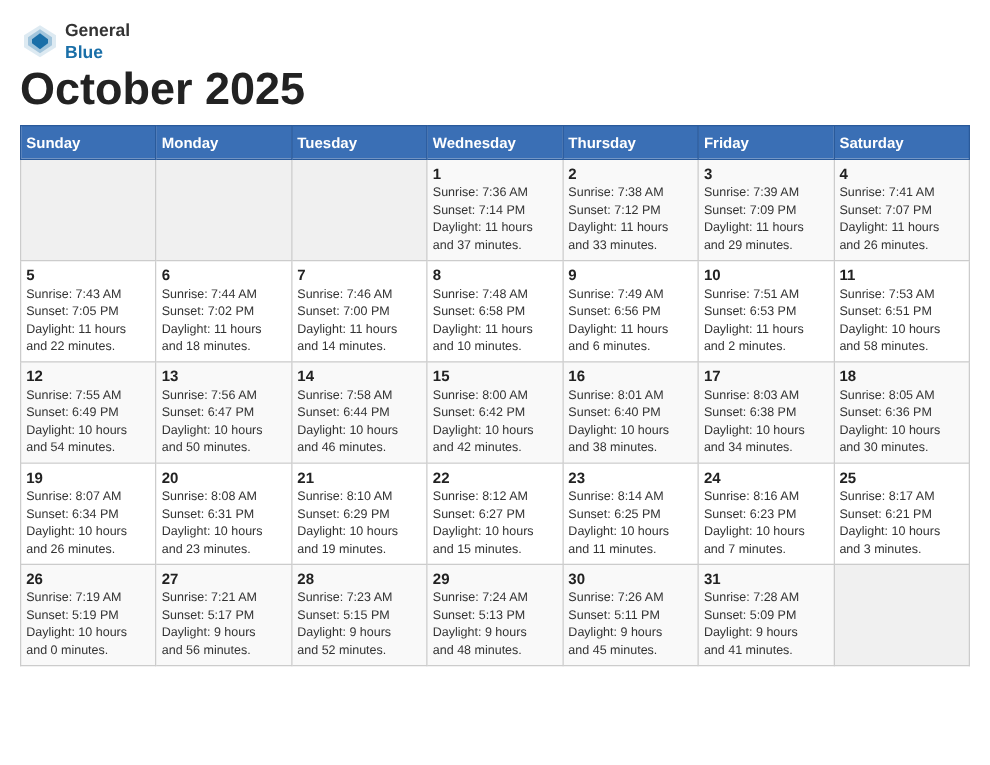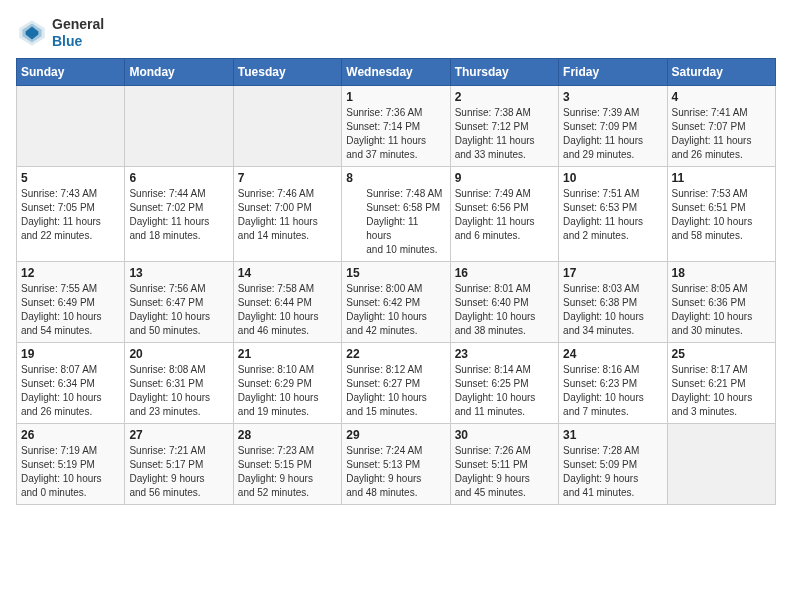--- a/index.html
+++ b/index.html
@@ -96,20 +96,21 @@
       <polygon points="20,4 36,14 36,26 20,36 4,26 4,14" fill="#1a6fa8" opacity="0.15"></polygon>
       <polygon points="20,8 32,16 32,24 20,32 8,24 8,16" fill="#1a6fa8" opacity="0.3"></polygon>
       <polygon points="20,12 28,18 28,22 20,28 12,22 12,18" fill="#1a6fa8"></polygon>
     </svg>
     <div class="logo-text">
       <span class="logo-general">General</span>
       <span class="logo-blue">Blue</span>
     </div>
   </div>
   <div class="title-block">
+    <div class="calendar-title">October 2025</div>
   </div>
 </div>
 
 <table>
   <thead>
     <tr>
     <th>Sunday</th>
         <th>Monday</th>
         <th>Tuesday</th>
         <th>Wednesday</th>
@@ -169,21 +170,21 @@
         </td>
         <td>
           <div class="day-number">7</div>
           <div class="day-info" style="white-space: pre-line;">Sunrise: 7:46 AM
 Sunset: 7:00 PM
 Daylight: 11 hours
 and 14 minutes.</div>
         </td>
         <td>
           <div class="day-number">8</div>
-          <div class="day-info" style="white-space: pre-line; margin-left: 20px;">Sunrise: 7:48 AM
+          <div class="day-info" style="white-space: pre-line;">Sunrise: 7:48 AM
 Sunset: 6:58 PM
 Daylight: 11 hours
 and 10 minutes.</div>
         </td>
         <td>
           <div class="day-number">9</div>
           <div class="day-info" style="white-space: pre-line;">Sunrise: 7:49 AM
 Sunset: 6:56 PM
 Daylight: 11 hours
 and 6 minutes.</div>

